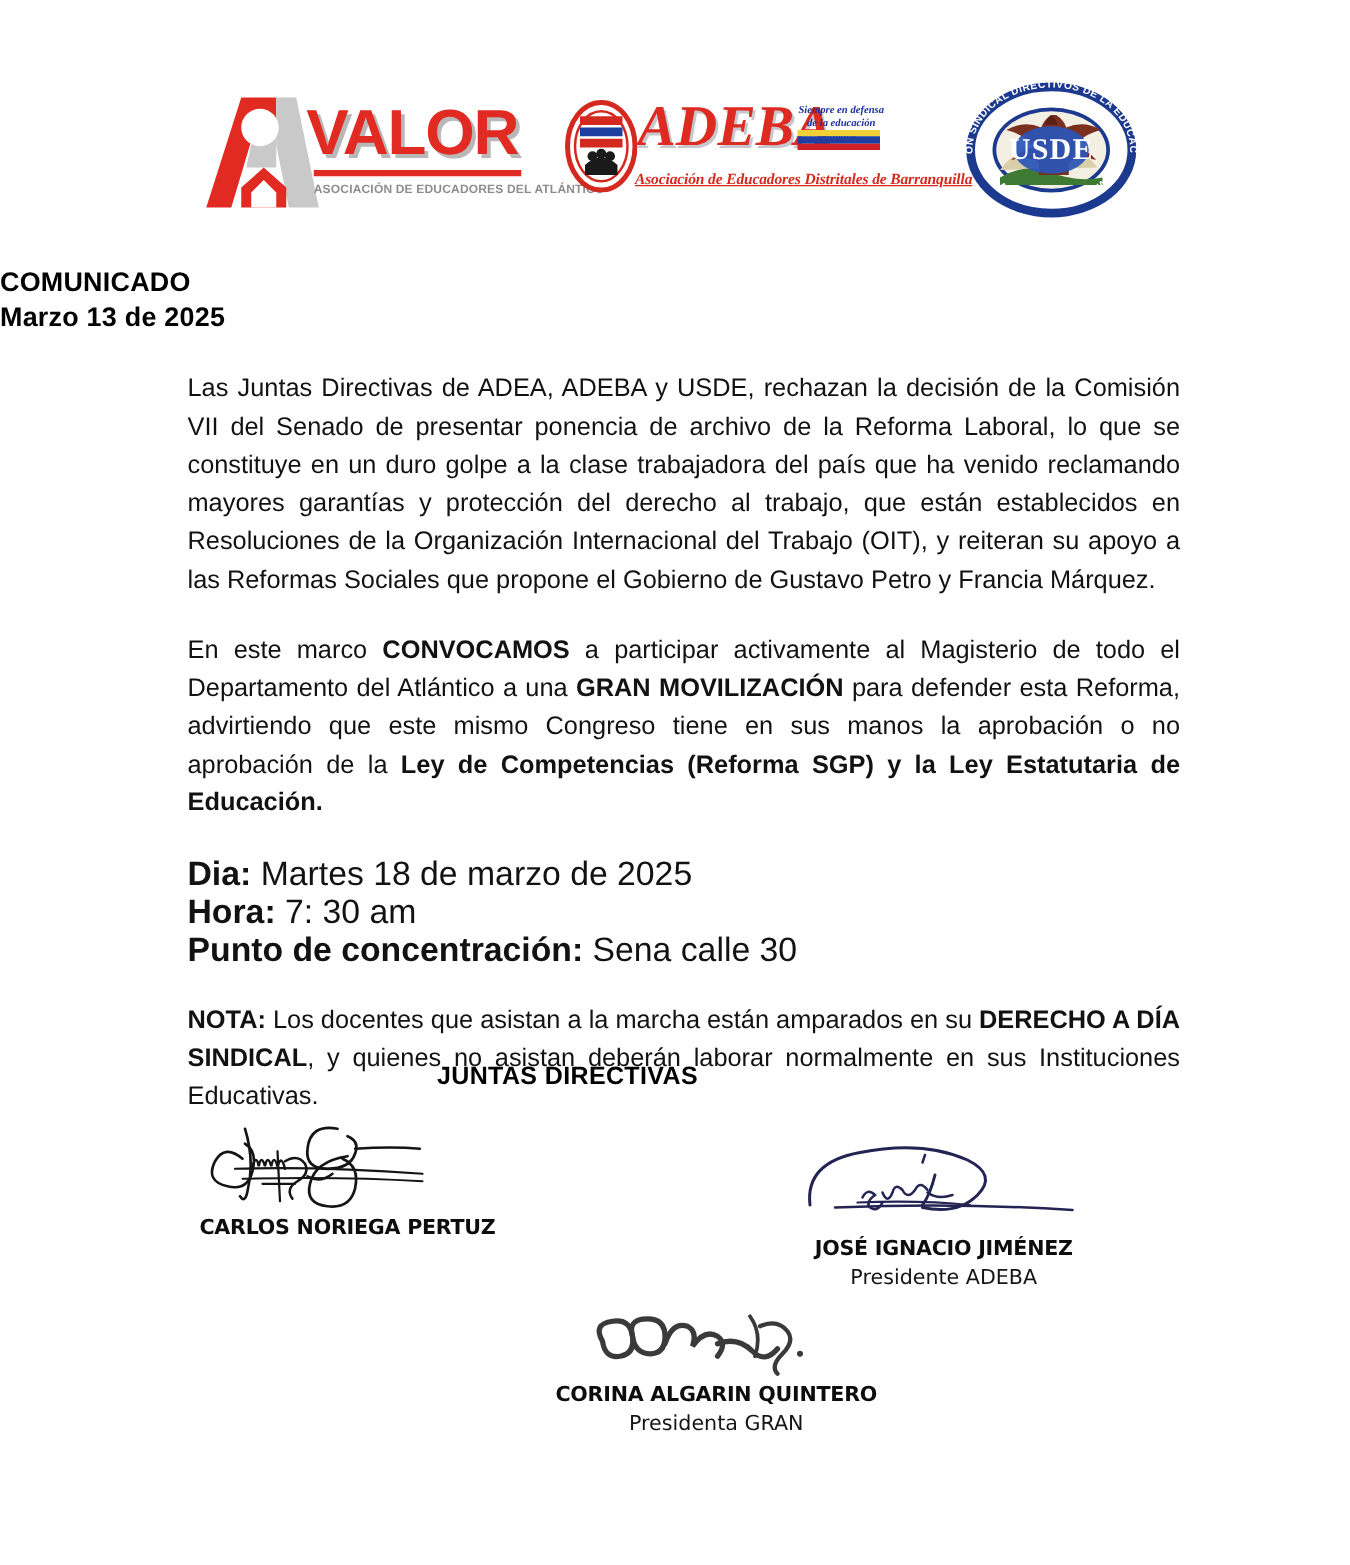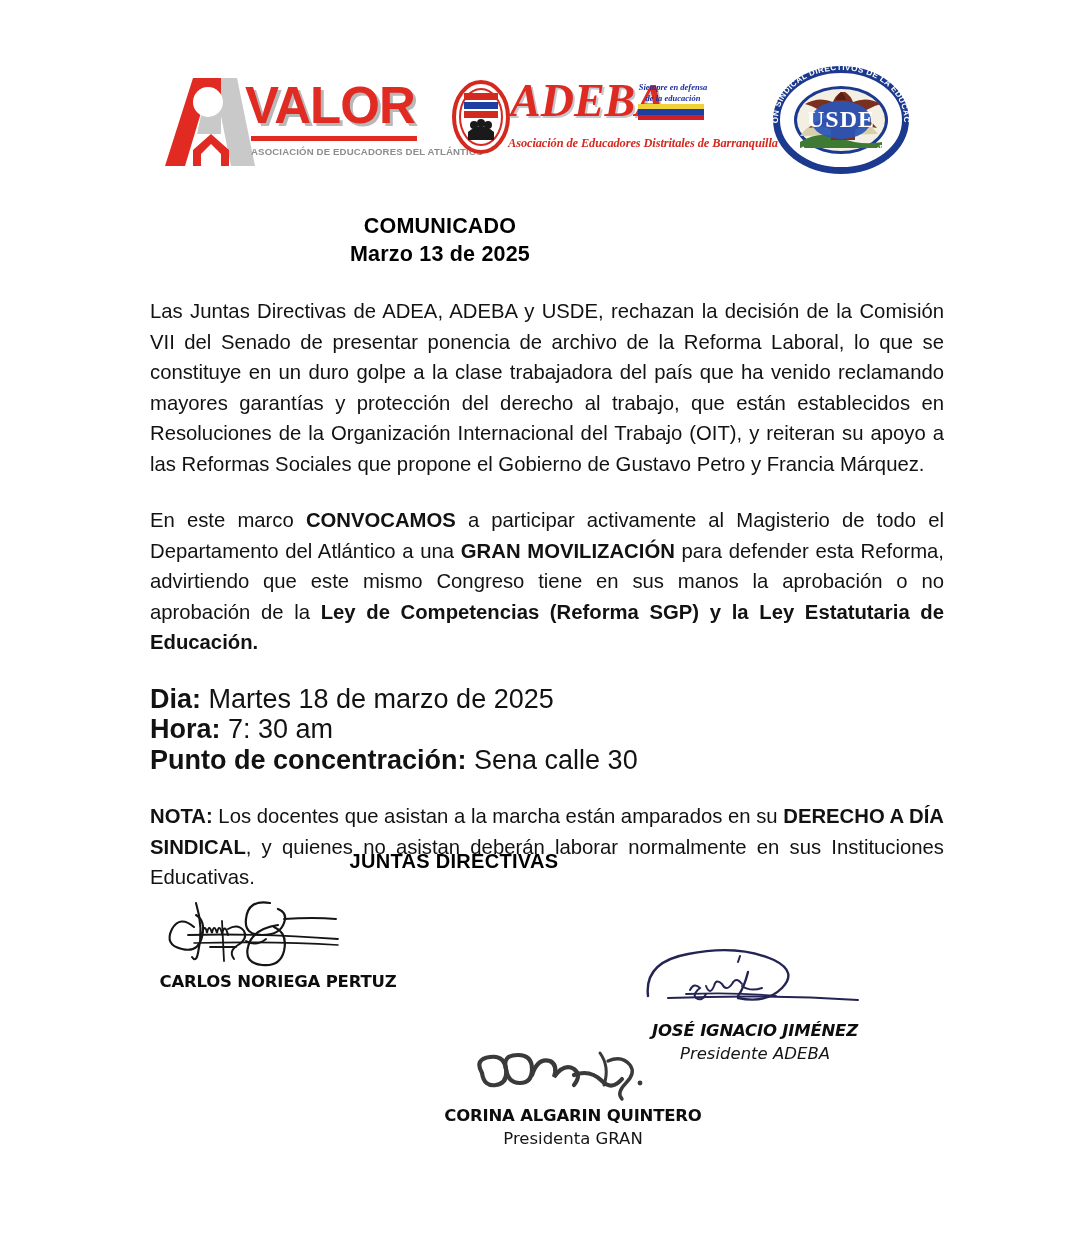--- a/index.html
+++ b/index.html
@@ -125,20 +125,21 @@
     position: absolute;
     left: 56px;
     top: 62px;
     font-family: "Liberation Serif", serif;
     font-style: italic;
     font-weight: bold;
     font-size: 12.4px;
     color: #d4291f;
     white-space: nowrap;
     letter-spacing: -0.1px;
+    text-decoration: underline;
   }
   .adeba-flag {
     position: absolute;
     left: 186px;
     top: 30px;
     width: 66px;
     height: 16px;
   }
   .adeba-flag i { display:block; height:5.33px; }
   .adeba-flag i:nth-child(1){ background:#f0d13a; }
@@ -153,21 +154,20 @@
     width: 170px;
     height: 116px;
   }
 
   
   .title-block {
     position: absolute;
     top: 212px;
     left: 0;
     width: 880px;
-    text-align: center;
   }
   .title-line {
     font-family: "Liberation Sans", sans-serif;
     font-weight: bold;
     font-size: 21.5px;
     line-height: 28px;
     color: #000;
     letter-spacing: 0.2px;
   }
 
@@ -236,21 +236,21 @@
   }
   .sig-role {
     font-family: "DejaVu Sans", sans-serif;
     font-size: 16.5px;
     color: #151515;
     line-height: 24px;
     white-space: nowrap;
   }
 
   #sig-adea   { left: 98px;  top: 893px;  width: 360px; }
-  #sig-adeba  { left: 575px; top: 942px;  width: 360px; font-style: italic; }
+  #sig-adeba  { left: 575px; top: 910px;  width: 360px; }
   #sig-usde   { left: 393px; top: 1043px; width: 360px; }
 </style>
 </head>
 <body>
 
 <div class="page">
 
   <div class="logo-bar">
 
     <div class="logo-adea">

